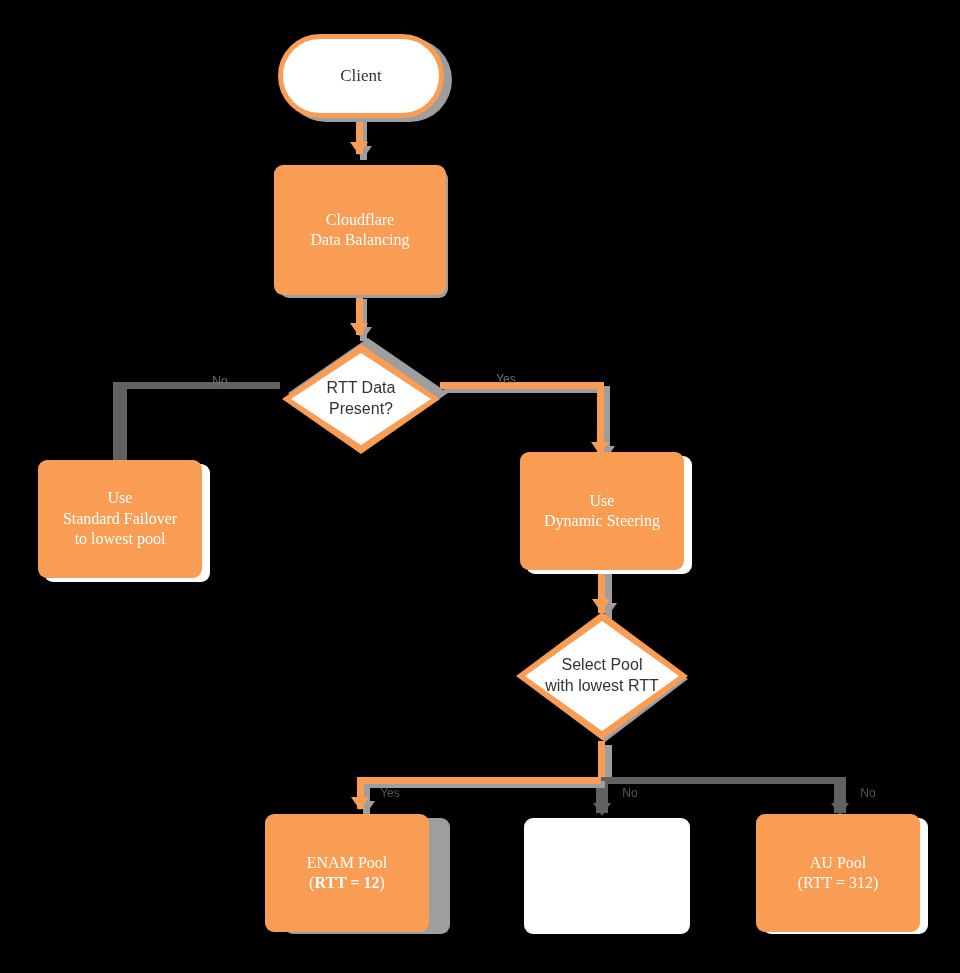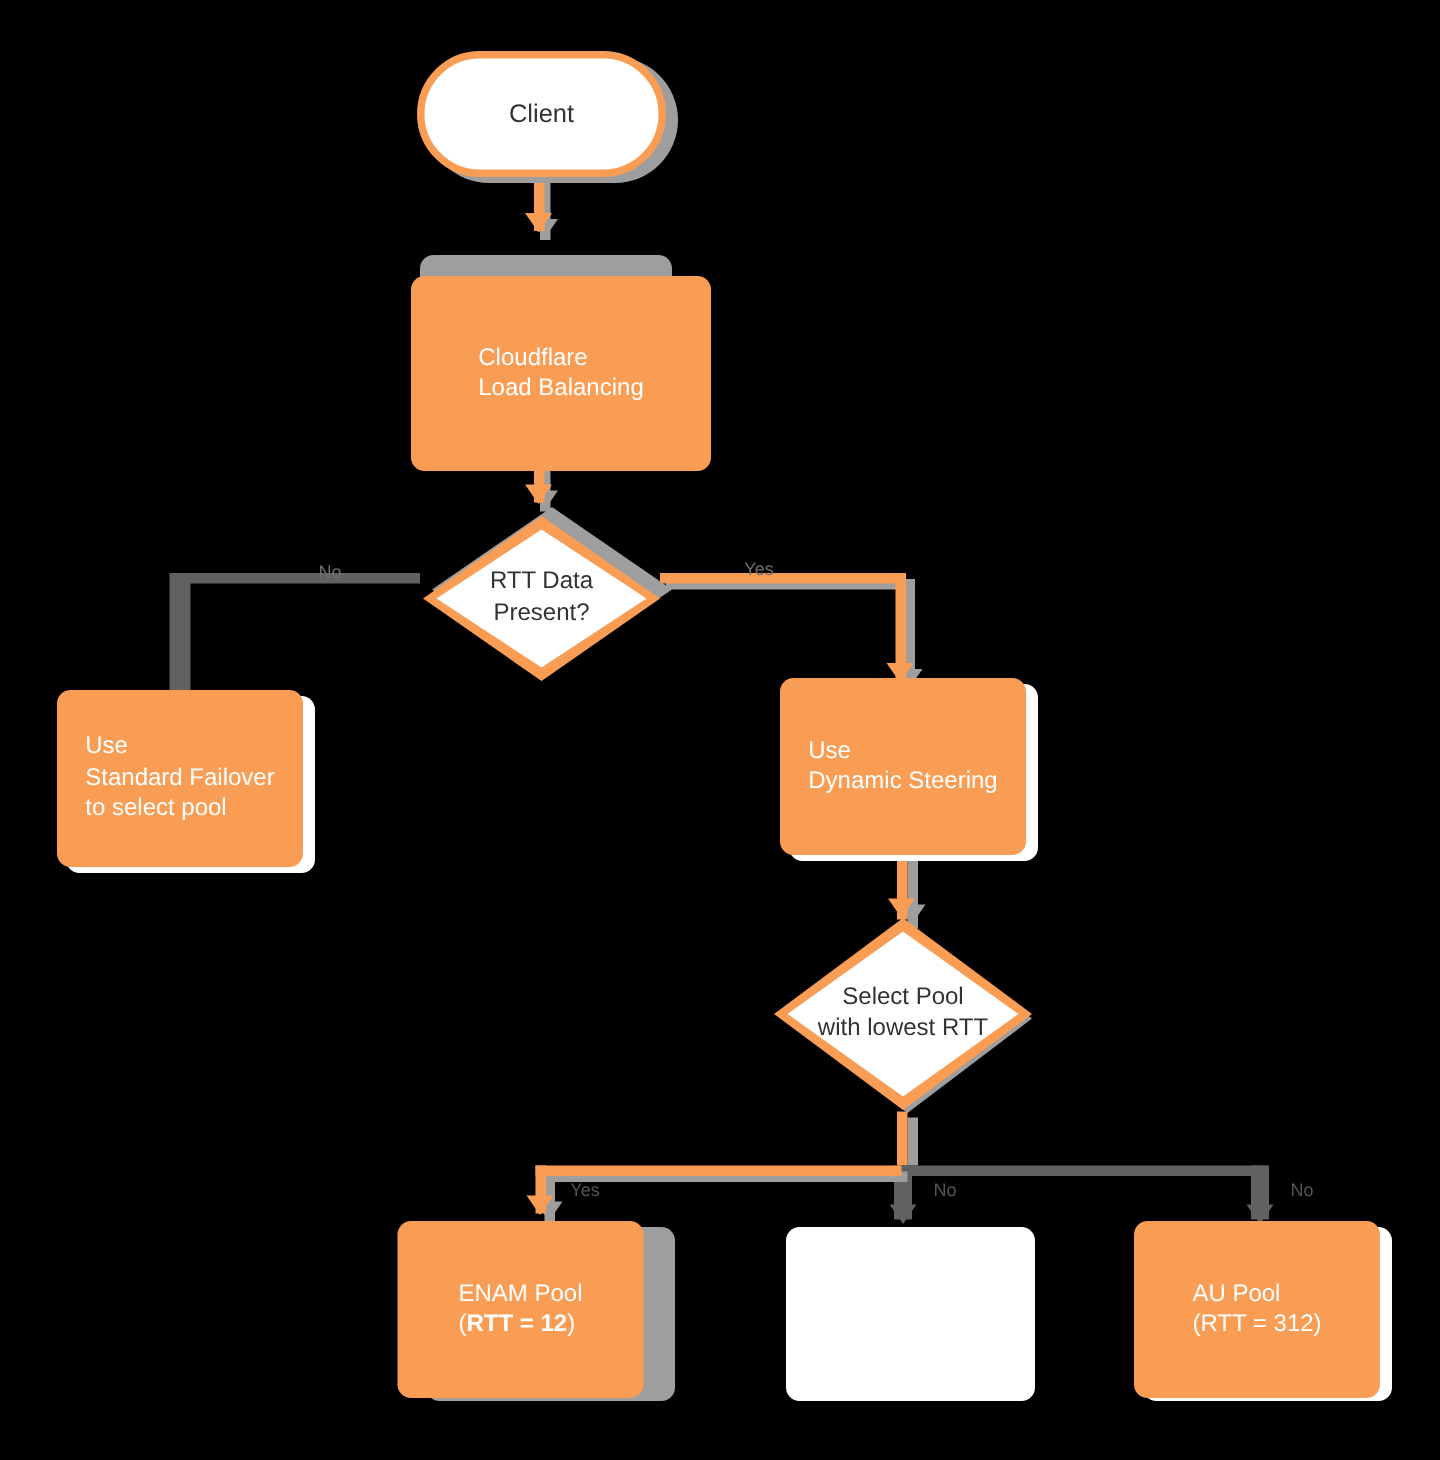--- a/index.html
+++ b/index.html
@@ -43,21 +43,23 @@
   .arrow-down.gy { background: transparent; border-top: 13px solid #616161; }
   .arrow-down.sh { background: transparent; border-top: 13px solid #9e9e9e; }
 
   
   .node {
     position: absolute;
     box-sizing: border-box;
     display: flex;
     align-items: center;
     justify-content: center;
+    text-align: center;
     line-height: 1.28;
+    font-family: Liberation Serif, serif;
   }
 
   .box {
     border-radius: 9px;
     background: #F99D55;
     color: #ffffff;
     font-size: 16px;
   }
   .box .lbl { position: relative; z-index: 2; padding: 0 8px; }
 
@@ -192,24 +194,24 @@
   <div class="edge-label" style="left:618px; top:744px; width:60px;"></div>
 
   
   <div class="stadiumshadow shadow-grey" style="left:284px; top:38px; width:168px; height:84px;"></div>
   <div class="node stadium" style="left:278px; top:34px; width:166px; height:84px;">
     <span class="lbl">Client</span>
   </div>
 
   
   <div class="boxshadow shadow-grey" style="left:280px; top:170px; width:168px; height:128px;"></div>
-  <div class="node box" style="left:274px; top:184px; width:200px; height:130px;">
+  <div class="node box" style="left:274px; top:165px; width:172px; height:130px;">
     <span class="lbl">
       <span>Cloudflare</span><br>
-      <span>Load Balancing</span>
+      <span>Data Balancing</span>
     </span>
   </div>
 
   
   <div class="diamond-shadow" style="left:288px; top:338px; width:160px; height:110px;"></div>
   <div class="diamond-wrap" style="left:282px; top:344px; width:158px; height:110px;">
     <div class="diamond-shape"></div>
     <div class="diamond-inner"></div>
     <div class="diamond-text">
       <div>
@@ -218,21 +220,21 @@
       </div>
     </div>
   </div>
 
   
   <div class="boxshadow shadow-white" style="left:44px; top:464px; width:166px; height:118px;"></div>
   <div class="node box" style="left:38px; top:460px; width:164px; height:118px;">
     <span class="lbl">
       <span>Use</span><br>
       <span>Standard Failover</span><br>
-      <span>to select pool</span>
+      <span>to lowest pool</span>
     </span>
   </div>
 
   
   <div class="boxshadow shadow-white" style="left:526px; top:456px; width:166px; height:118px;"></div>
   <div class="node box" style="left:520px; top:452px; width:164px; height:118px;">
     <span class="lbl">
       <span>Use</span><br>
       <span>Dynamic Steering</span>
     </span>

